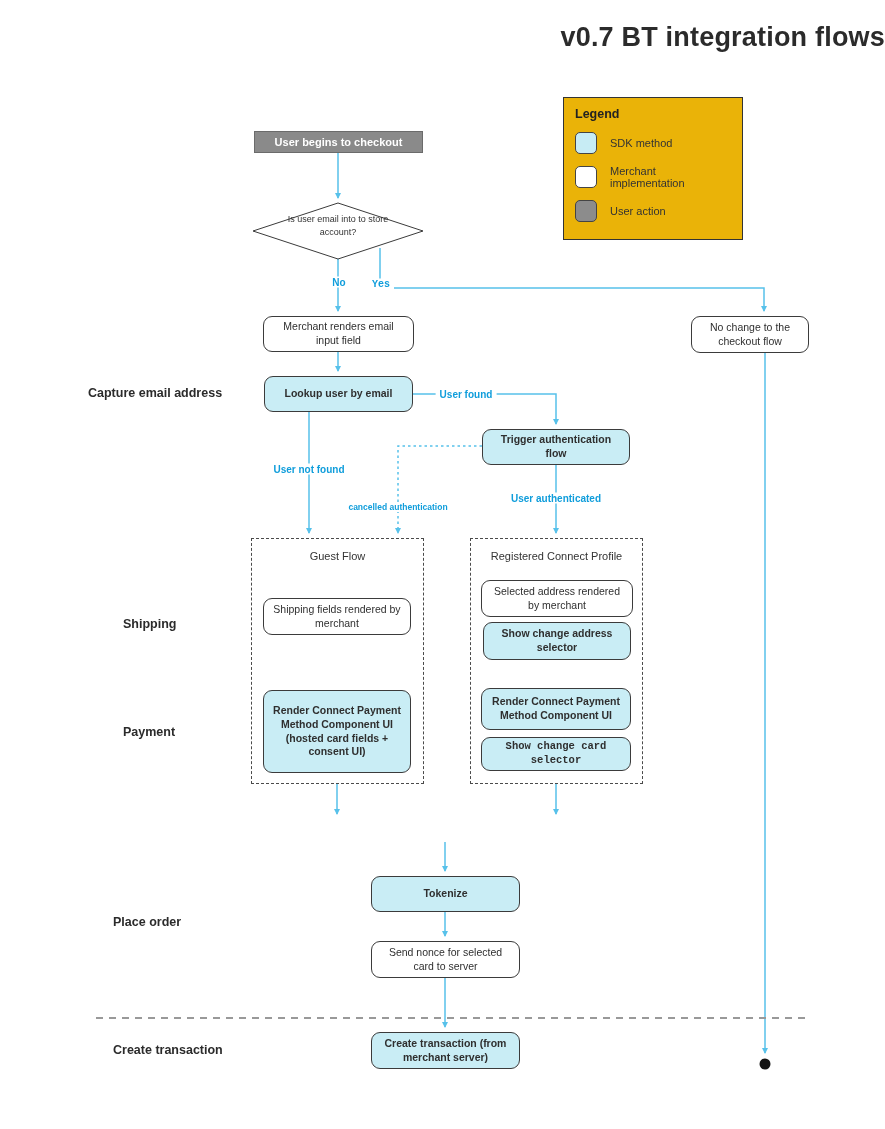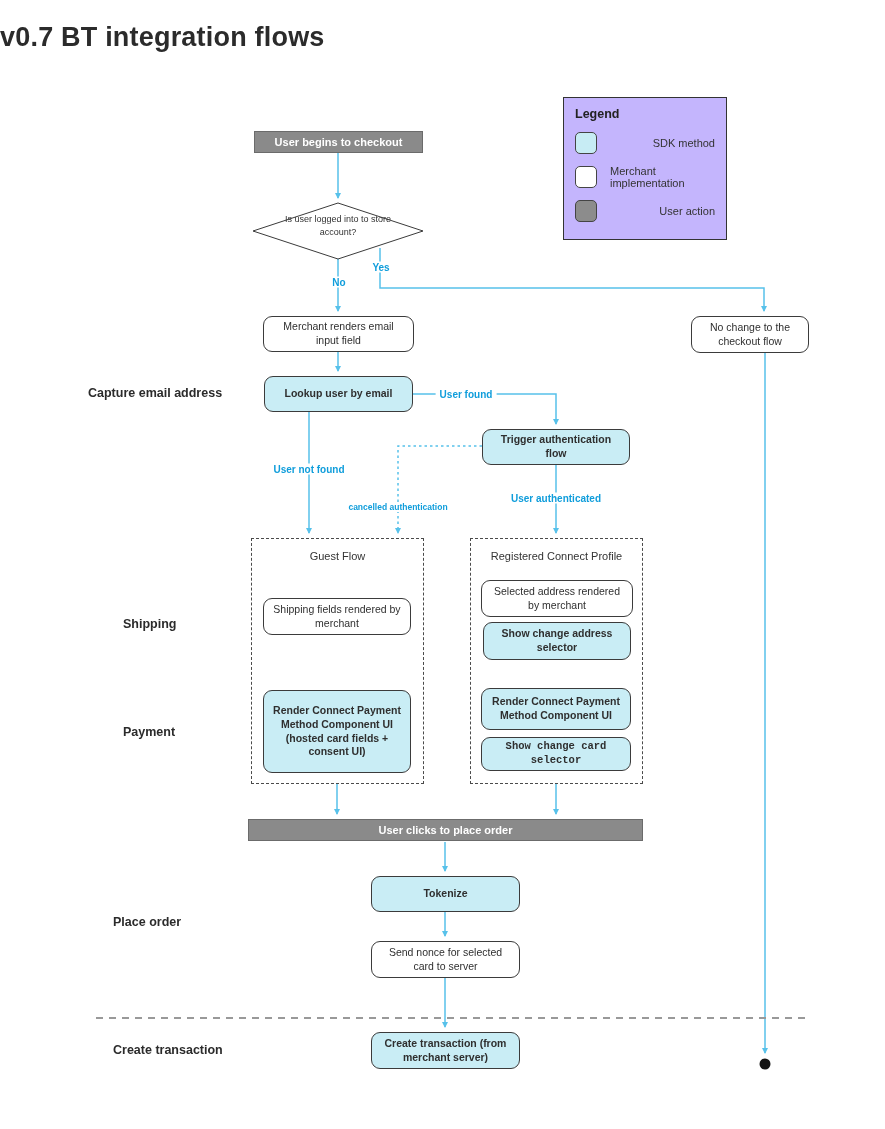--- a/index.html
+++ b/index.html
@@ -1,21 +1,21 @@
 <!DOCTYPE html>
 <html><head>
 <meta charset="utf-8">
 <style>
   html,body { margin:0; padding:0; background:#fff; }
   .canvas {
     position:relative; width:885px; height:1129px; background:#ffffff;
     font-family:"Liberation Sans", sans-serif; overflow:hidden;
   }
   .page-title {
-    position:absolute; left:0; top:22px; width:100%; text-align:left;
+    position:absolute; left:0; top:22px; width:100%; text-align:right;
     font-size:27px; font-weight:bold; color:#2b2b2b; letter-spacing:0.2px;
   }
   svg.wires { position:absolute; left:0; top:0; }
 
   .node {
     position:absolute; box-sizing:border-box; display:flex; align-items:center;
     justify-content:center; text-align:center; border:1px solid #3b3b3b;
     font-size:10.5px; color:#2f2f2f; line-height:1.3; padding:3px 7px;
   }
   .rounded { border-radius:9px; }
@@ -34,25 +34,25 @@
 
   .container-box { position:absolute; border:1.3px dashed #4a4a4a; box-sizing:border-box; background:transparent; }
   .container-title { position:absolute; left:0; top:11px; width:100%; text-align:center; font-size:11px; color:#333; }
 
   .diamond-label {
     position:absolute; left:278px; top:213px; width:120px; text-align:center;
     font-size:9px; color:#333; line-height:1.45;
   }
 
   .legend {
-    position:absolute; left:563px; top:97px; width:164px; height:143px;
-    background:#c4b5fd; border:1.5px solid #333; box-sizing:border-box; padding:9px 11px;
+    position:absolute; left:563px; top:97px; width:180px; height:143px;
+    background:#eab308; border:1.5px solid #333; box-sizing:border-box; padding:9px 11px;
   }
   .legend-title { font-size:12.5px; font-weight:bold; color:#222; }
-  .legend-row { display:flex; align-items:center; gap:13px; margin-top:11px;justify-content:space-between; }
+  .legend-row { display:flex; align-items:center; gap:13px; margin-top:11px; }
   .swatch { width:22px; height:22px; border:1.5px solid #444; border-radius:5px; box-sizing:border-box; flex:0 0 auto; }
   .swatch.sdk-sw { background:#c7ecf4; }
   .swatch.merchant-sw { background:#ffffff; }
   .swatch.user-sw { background:#8c8c8c; }
   .legend-row span { font-size:11px; color:#333; }
 
   
   #node-user-begins      { left:254px; top:131px; width:169px; height:22px; }
   #node-merchant-email   { left:263px; top:316px; width:151px; height:36px; }
   #node-no-change        { left:691px; top:316px; width:118px; height:37px; }
@@ -71,21 +71,21 @@
   #node-send-nonce       { left:371px; top:941px; width:149px; height:37px; }
   #node-create-tx        { left:371px; top:1032px; width:149px; height:37px; }
 
   #label-capture   { left:88px;  top:386px; }
   #label-shipping  { left:123px; top:617px; }
   #label-payment   { left:123px; top:725px; }
   #label-place     { left:113px; top:915px; }
   #label-create-tx { left:113px; top:1043px; }
 
   #edge-no        { left:339px; top:282px; }
-  #edge-yes       { left:381px; top:267px; }
+  #edge-yes       { left:381px; top:284px;font-family:Liberation Mono, monospace; }
   #edge-found     { left:466px; top:394px; }
   #edge-notfound  { left:309px; top:469px; }
   #edge-cancelled { left:398px; top:507px; }
   #edge-auth      { left:556px; top:498px; }
 </style>
 </head>
 <body>
 
 <div class="canvas">
 
@@ -136,36 +136,35 @@
 
   <div class="container-box" id="guest-container">
     <div class="container-title">Guest Flow</div>
   </div>
   <div class="container-box" id="registered-container">
     <div class="container-title">Registered Connect Profile</div>
   </div>
 
   <div class="node user-action" id="node-user-begins">User begins to checkout</div>
 
-  <div class="diamond-label">Is user logged into to store account?</div>
+  <div class="diamond-label">Is user email into to store account?</div>
 
   <div class="node merchant rounded" id="node-merchant-email">Merchant renders email input field</div>
   <div class="node merchant rounded" id="node-no-change">No change to the checkout flow</div>
 
   <div class="node sdk rounded" id="node-lookup">Lookup user by email</div>
   <div class="node sdk rounded" id="node-trigger-auth">Trigger authentication flow</div>
 
   <div class="node merchant rounded" id="node-shipping-fields">Shipping fields rendered by merchant</div>
   <div class="node merchant rounded" id="node-selected-address">Selected address rendered by merchant</div>
   <div class="node sdk rounded" id="node-show-address">Show change address selector</div>
   <div class="node sdk rounded" id="node-render-guest">Render Connect Payment Method Component UI (hosted card fields + consent UI)</div>
   <div class="node sdk rounded" id="node-render-reg">Render Connect Payment Method Component UI</div>
   <div class="node sdk rounded" id="node-show-card">Show change card selector</div>
 
-  <div class="node user-action" id="node-place-order-bar">User clicks to place order</div>
 
   <div class="node sdk rounded" id="node-tokenize">Tokenize</div>
   <div class="node merchant rounded" id="node-send-nonce">Send nonce for selected card to server</div>
   <div class="node sdk rounded" id="node-create-tx">Create transaction (from merchant server)</div>
 
   <div class="stage-label" id="label-capture">Capture email address</div>
   <div class="stage-label" id="label-shipping">Shipping</div>
   <div class="stage-label" id="label-payment">Payment</div>
   <div class="stage-label" id="label-place">Place order</div>
   <div class="stage-label" id="label-create-tx">Create transaction</div>

